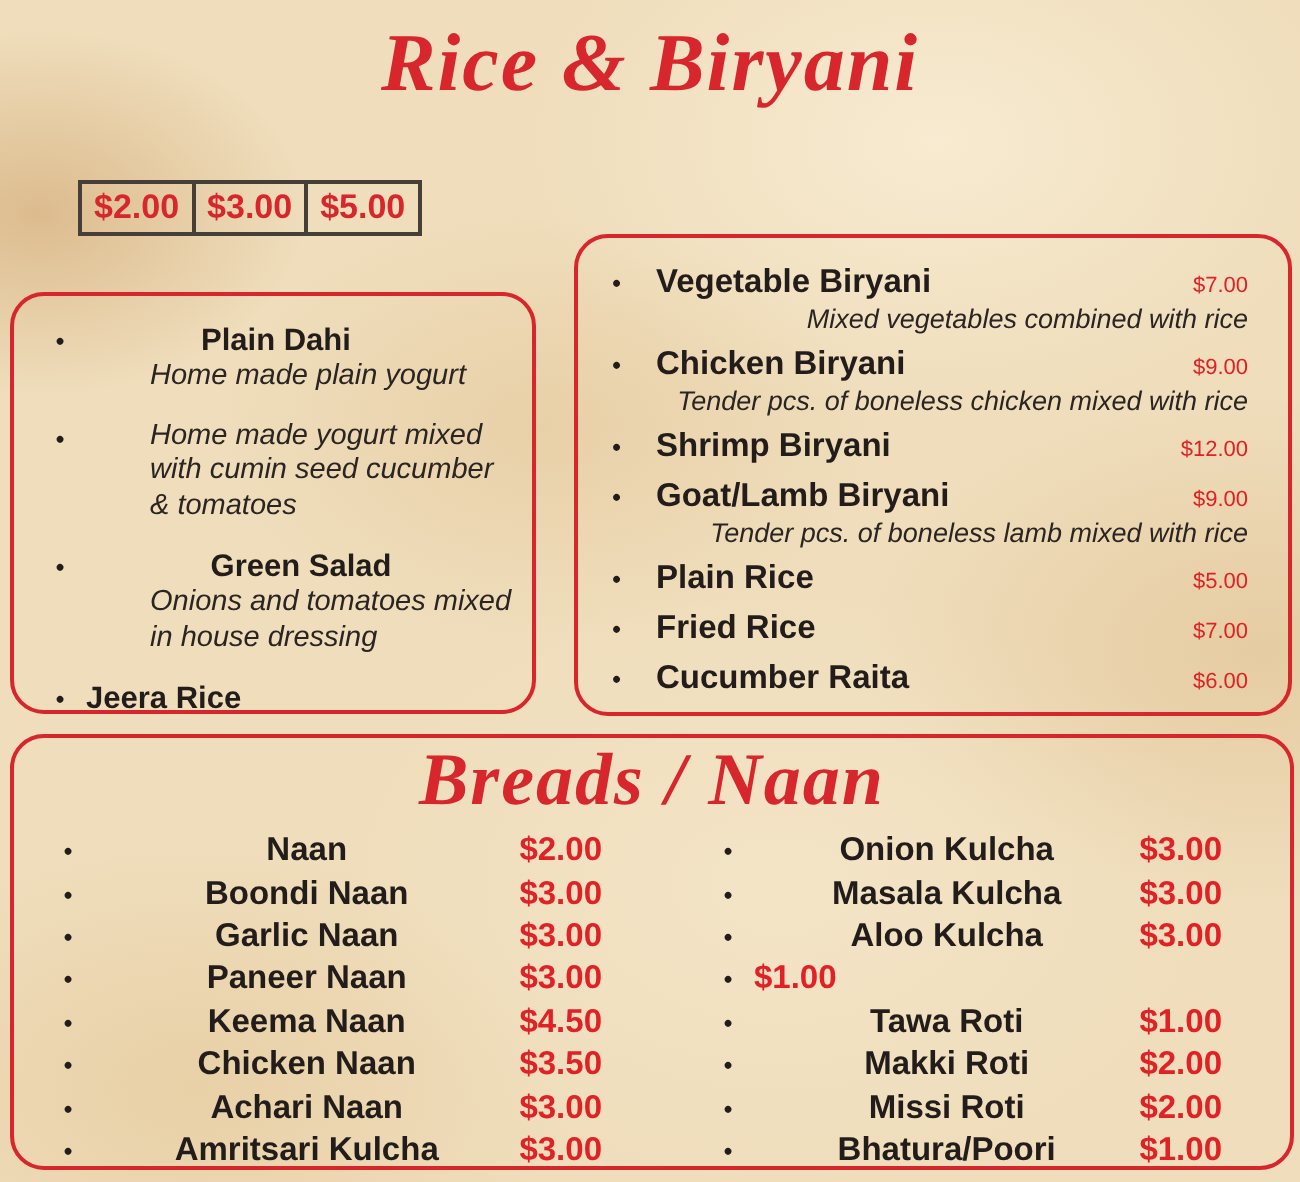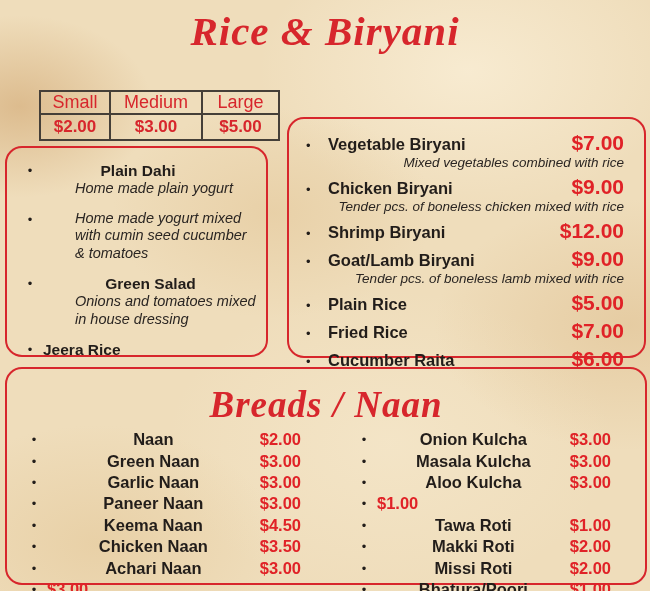--- a/index.html
+++ b/index.html
@@ -35,50 +35,43 @@
   .side-item{display:flex;margin-bottom:12px;}
   .side-item .bullet{width:26px;text-align:center;font-size:13px;color:#221d1a;line-height:19px;flex:none;}
   .side-name{font-weight:700;font-size:15.5px;line-height:19px;color:#221d1a;text-align:center;}
   .side-desc{font-style:italic;font-size:14.5px;line-height:17.5px;color:#2a2522;margin-left:32px;}
   
   .biryani-panel{left:287px;top:117px;width:359px;height:241px;padding:12px 20px 0 11px;}
   .b-item{margin-bottom:4px;}
   .b-row{display:flex;align-items:baseline;}
   .b-row .bullet{width:22px;text-align:left;padding-left:6px;font-size:13px;color:#221d1a;flex:none;}
   .b-name{flex:1;font-weight:700;font-size:16.5px;line-height:21px;color:#221d1a;}
-  .b-price{font-weight:700;font-size:21px;color:#e02227;}
+  .b-price{font-weight:400;font-size:11px;color:#e02227;}
   .b-desc{margin-left:22px;font-style:italic;font-size:13.5px;line-height:16px;color:#2a2522;text-align:right;}
   
   .breads-panel{left:5px;top:367px;width:642px;height:218px;padding:0;}
-  .h2{font-size:37px;line-height:43px;margin:0;padding-top:14px;}
+  .h2{font-size:37px;line-height:43px;margin:0;padding-top:0;}
   .bread-cols{display:flex;margin-top:3px;}
   .bread-col-left{width:322px;padding:0 28px 0 14px;box-sizing:border-box;}
   .bread-col-right{flex:1;padding:0 34px 0 22px;box-sizing:border-box;}
   .bread-row{display:flex;align-items:center;height:21.4px;}
   .bread-row .bullet{width:26px;text-align:center;font-size:13px;color:#221d1a;flex:none;}
   .bread-name{flex:1;font-weight:700;font-size:16.5px;color:#221d1a;text-align:center;}
   .bread-price{font-weight:700;font-size:16.5px;color:#e02227;}
 </style>
 </head>
 <body>
 
 <div class="page">
 
   <h1 class="script-title h1">Rice &amp; Biryani</h1>
 
   <table class="size-table">
     <tbody>
       <tr>
-  <th>Small</th>
-
-  <th>Medium</th>
-
-  <th>Large</th>
-</tr>
-      <tr>
   <td>$2.00</td>
 
   <td>$3.00</td>
 
   <td>$5.00</td>
 </tr>
     </tbody>
   </table>
 
   <div class="panel sides-panel">
@@ -184,21 +177,21 @@
     <div class="bread-cols">
       <div class="bread-col-left">
   <div class="bread-row">
     <span class="bullet">•</span>
     <span class="bread-name">Naan</span>
     <span class="bread-price">$2.00</span>
   </div>
 
   <div class="bread-row">
     <span class="bullet">•</span>
-    <span class="bread-name">Green Naan</span>
+    <span class="bread-name">Boondi Naan</span>
     <span class="bread-price">$3.00</span>
   </div>
 
   <div class="bread-row">
     <span class="bullet">•</span>
     <span class="bread-name">Garlic Naan</span>
     <span class="bread-price">$3.00</span>
   </div>
 
   <div class="bread-row">
@@ -220,20 +213,21 @@
   </div>
 
   <div class="bread-row">
     <span class="bullet">•</span>
     <span class="bread-name">Achari Naan</span>
     <span class="bread-price">$3.00</span>
   </div>
 
   <div class="bread-row">
     <span class="bullet">•</span>
+    <span class="bread-name">Amritsari Kulcha</span>
     <span class="bread-price">$3.00</span>
   </div>
 </div>
       <div class="bread-col-right">
   <div class="bread-row">
     <span class="bullet">•</span>
     <span class="bread-name">Onion Kulcha</span>
     <span class="bread-price">$3.00</span>
   </div>
 

